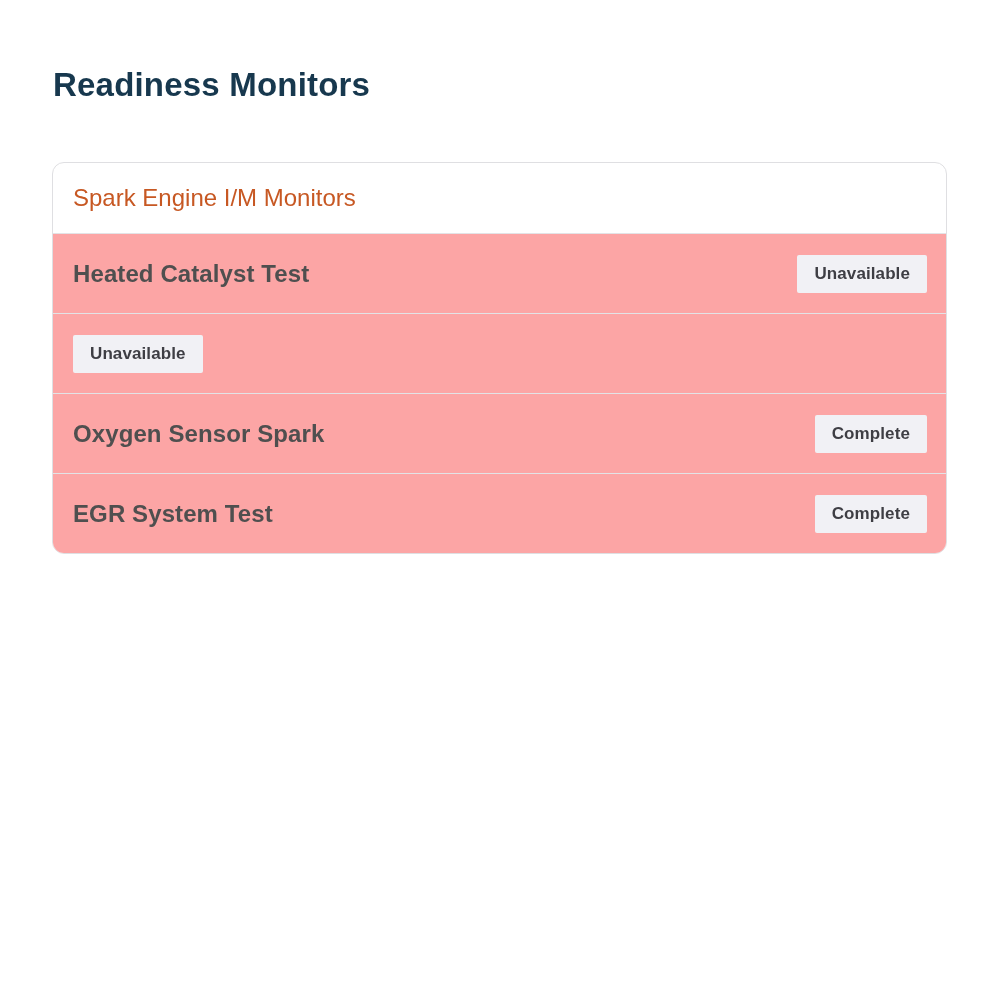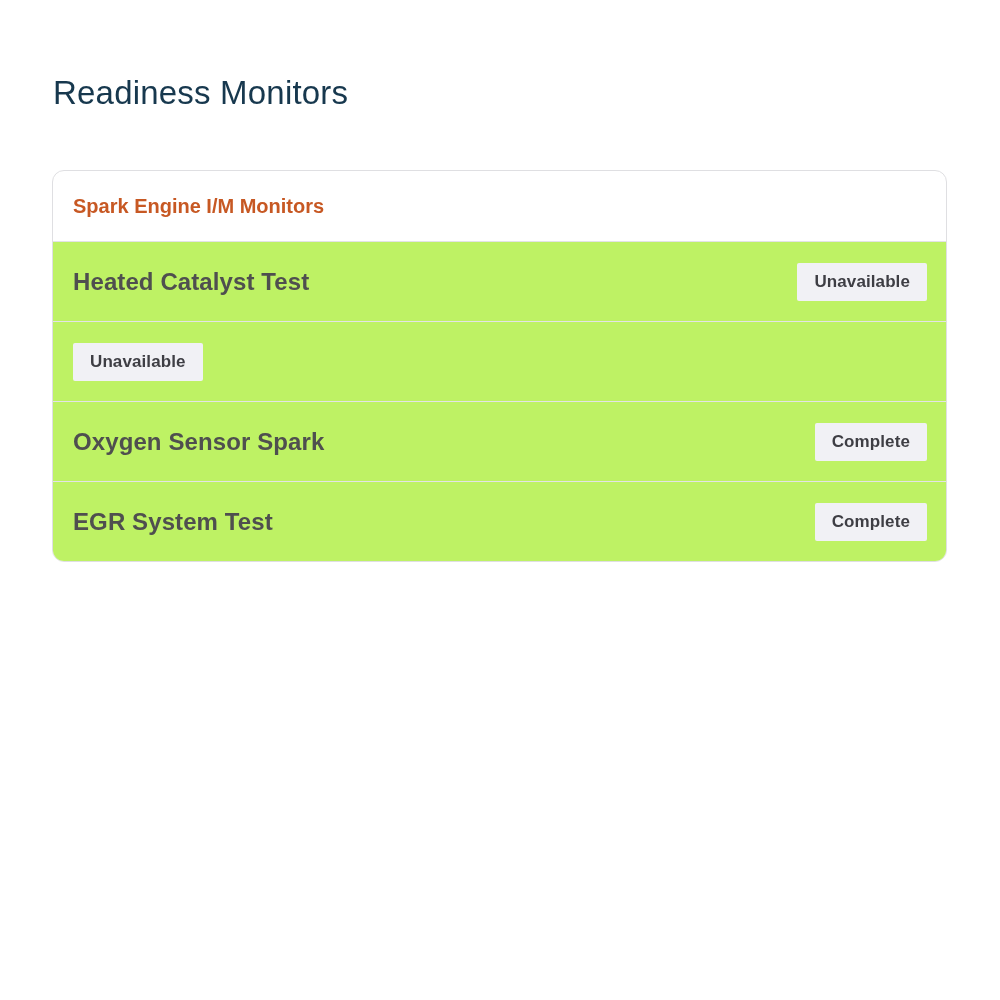--- a/index.html
+++ b/index.html
@@ -17,57 +17,57 @@
     width:1000px;height:1000px;
     background:var(--c-page-bg);
     font-family:"Liberation Sans","DejaVu Sans",sans-serif;
     overflow:hidden;
   }
   .page{
     padding:64px 52px 0 52px;
     box-sizing:border-box;
   }
   h1.page-title{
-    margin:12px 0 0 1px;
+    margin:4px 0 0 1px;
     font-size:33px;
     line-height:33px;
-    font-weight:400;
+    font-weight:700;
     letter-spacing:0.2px;
     color:var(--c-title);
   }
   .card{
     margin-top:61px;
     width:895px;
     box-sizing:border-box;
     background:#fff;
     border:1px solid var(--c-card-border);
     border-radius:12px;
     overflow:hidden;
   }
   .card-header{
     height:70px;
     display:flex;
     align-items:center;
     padding:0 20px;
     box-sizing:border-box;
   }
   .card-header-label{
-    font-size:20px;
-    font-weight:700;
+    font-size:24px;
+    font-weight:400;
     color:var(--c-header);
   }
   .monitor-row{
     height:80px;
     display:flex;
     align-items:center;
     justify-content:space-between;
     padding:0 19px 0 20px;
     box-sizing:border-box;
     border-top:1px solid var(--c-divider);
-    background:#bef264;
+    background:#fca5a5;
   }
   .row-label{
     font-size:24px;
     font-weight:600;
     letter-spacing:0.1px;
     color:var(--c-label);
   }
   .status-badge{
     display:inline-block;
     background:var(--c-badge-bg);

